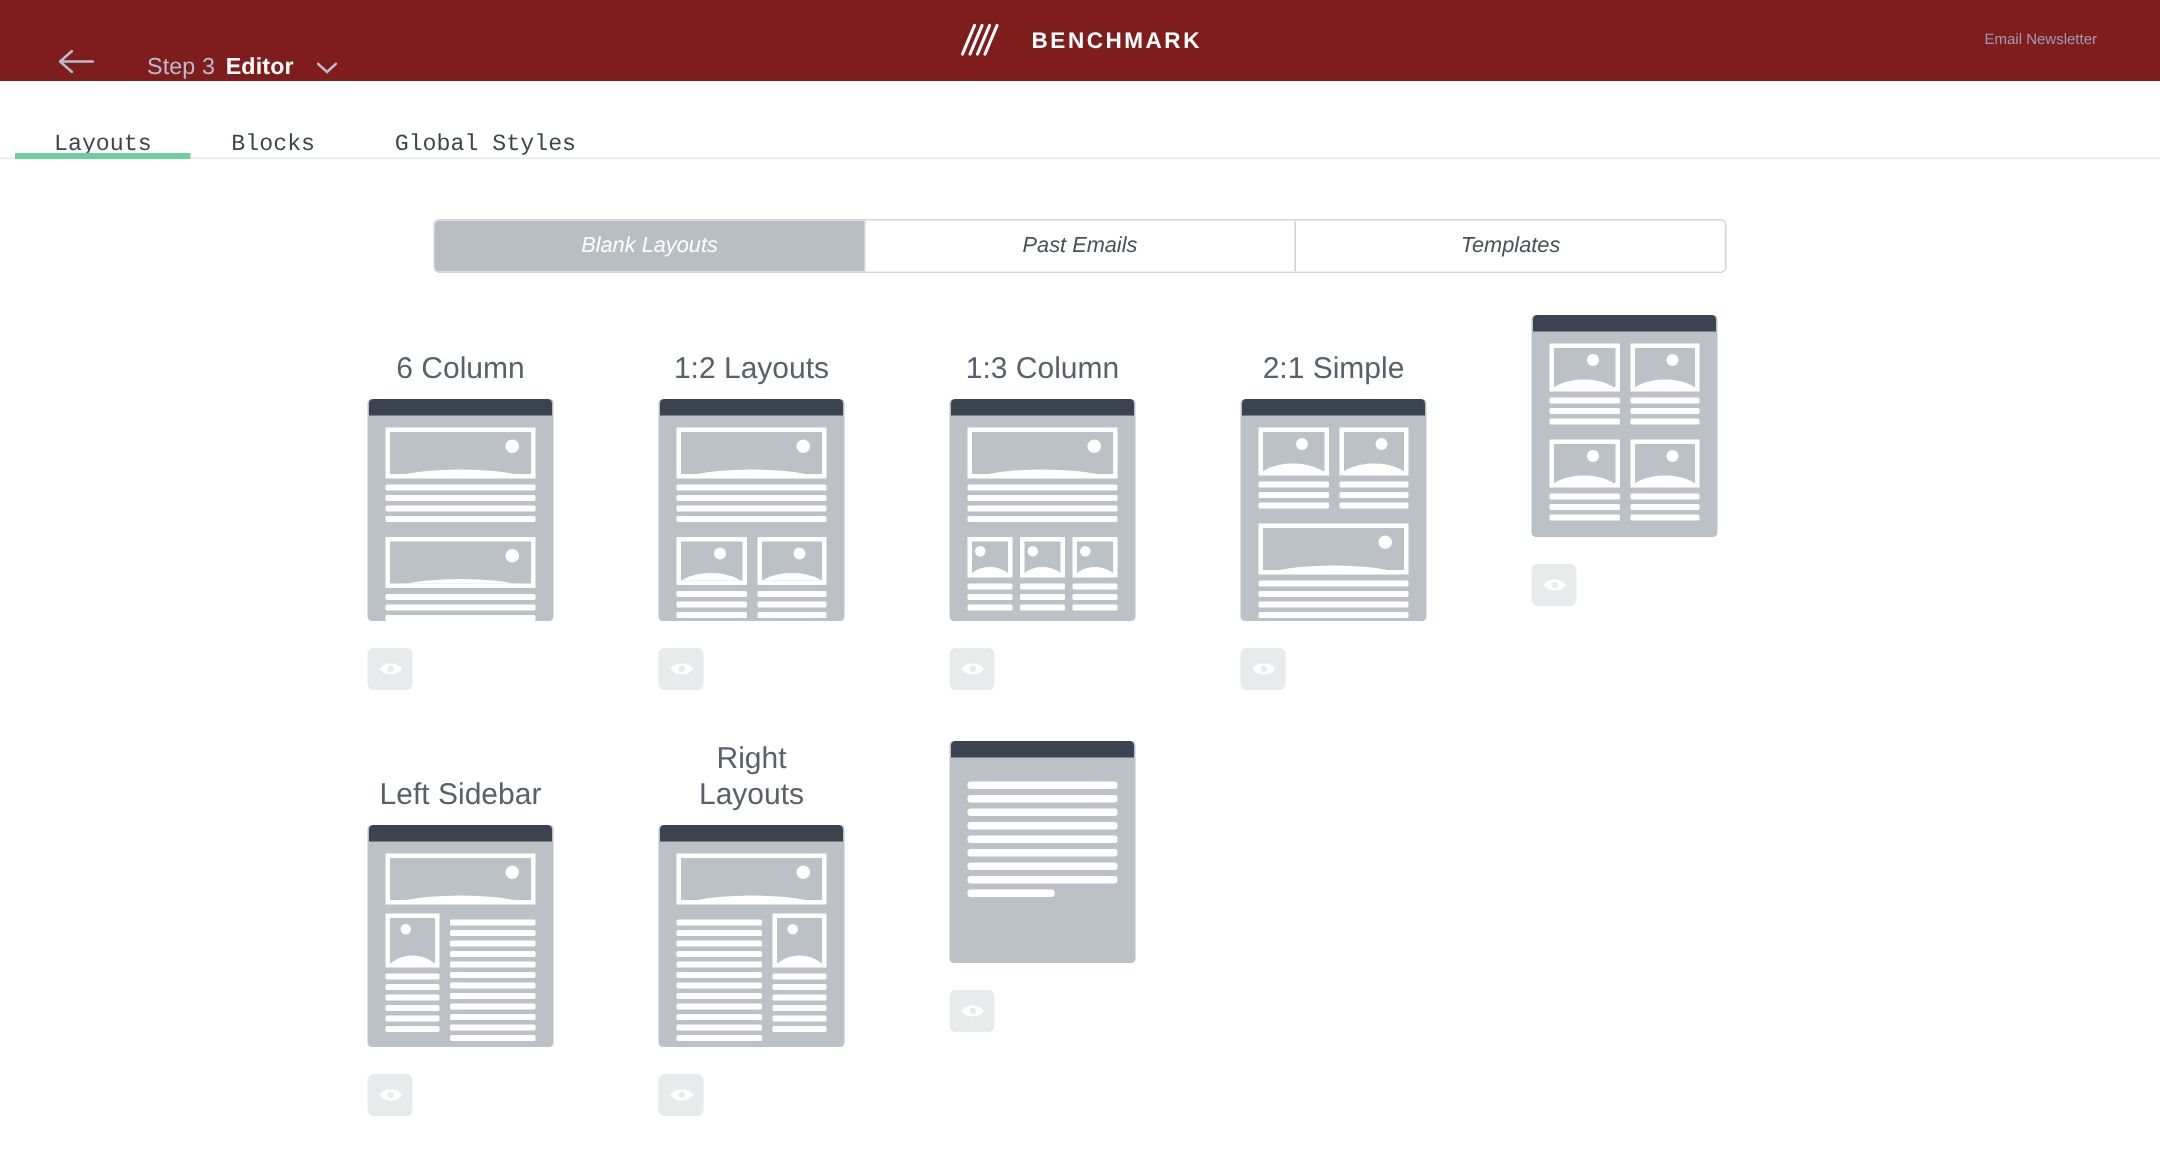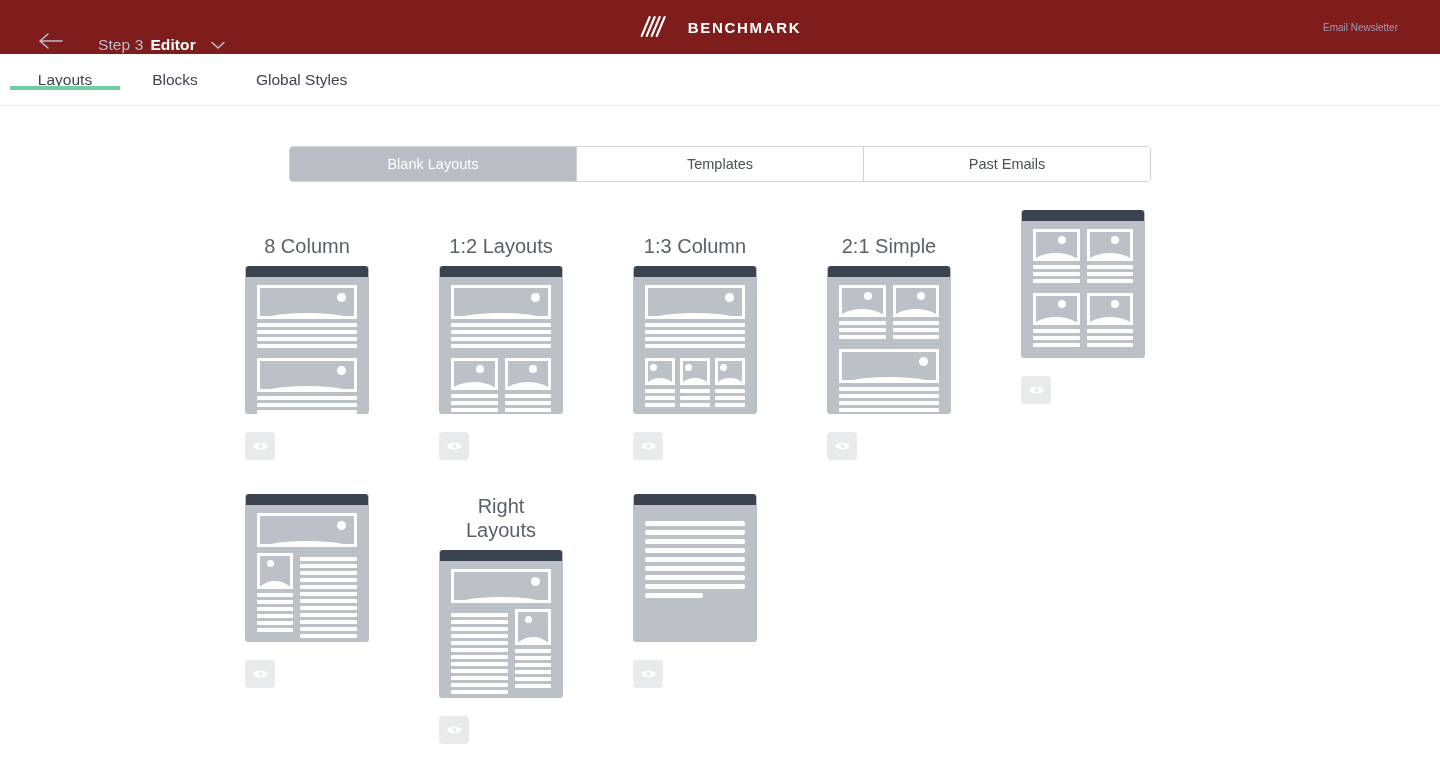--- a/index.html
+++ b/index.html
@@ -78,22 +78,23 @@
     color: #9a9cb8;
     font-size: 10px;
   }
 
   
   .tabsbar {
     height: 52px;
     background: #ffffff;
     border-bottom: 1px solid #e6e7e9;
     display: flex;
-    align-items: center;
+    align-items: flex-end;
     padding-left: 10px;
+    font-family: Liberation Mono, monospace;
   }
   .tab {
     position: relative;
     display: flex;
     align-items: center;
     justify-content: center;
     padding: 0 26px;
     font-size: 15.5px;
     color: #3f4450;
     cursor: pointer;
@@ -124,20 +125,21 @@
   .seg-btn {
     flex: 1;
     display: flex;
     align-items: center;
     justify-content: center;
     font-size: 14.5px;
     color: #4a4f58;
     background: #ffffff;
     border-right: 1px solid #cfd2d6;
     cursor: pointer;
+    font-style: italic;
   }
   .seg-btn:last-child { border-right: none; }
   .seg-btn.selected {
     background: #b9bec4;
     color: #ffffff;
   }
 
   
   .grid {
     width: 1020px;
@@ -300,32 +302,32 @@
     <span>Global Styles</span>
   </div>
 </div>
 
 <div class="seg-wrap">
   <div class="seg">
     <div class="seg-btn selected">
       <span>Blank Layouts</span>
     </div>
     <div class="seg-btn">
+      <span>Past Emails</span>
+    </div>
+    <div class="seg-btn">
       <span>Templates</span>
     </div>
-    <div class="seg-btn">
-      <span>Past Emails</span>
-    </div>
   </div>
 </div>
 
 <div class="grid">
 
   <div class="cell">
-    <div class="cell-title">8 Column</div>
+    <div class="cell-title">6 Column</div>
     <div class="thumb">
       <div class="thumb-head"></div>
       <div class="thumb-body">
         <div class="ph wide">
           <span class="sun"></span>
           <span class="hill"></span>
         </div>
         <div class="lines">
           <div class="line"></div>
           <div class="line"></div>
@@ -583,20 +585,21 @@
           <path d="M1 6 C4 1.2, 13 1.2, 16 6 C13 10.8, 4 10.8, 1 6 Z" fill="#ffffff"></path>
           <circle cx="8.5" cy="6" r="2.1" fill="#e8eaec"></circle>
         </svg>
       </div>
     </div>
   </div>
 
   <div class="row-spacer"></div>
 
   <div class="cell">
+    <div class="cell-title">Left Sidebar</div>
     <div class="thumb">
       <div class="thumb-head"></div>
       <div class="thumb-body">
         <div class="ph wide">
           <span class="sun"></span>
           <span class="hill"></span>
         </div>
         <div class="sidebar-row">
           <div class="sidebar-narrow">
             <div class="ph small">

